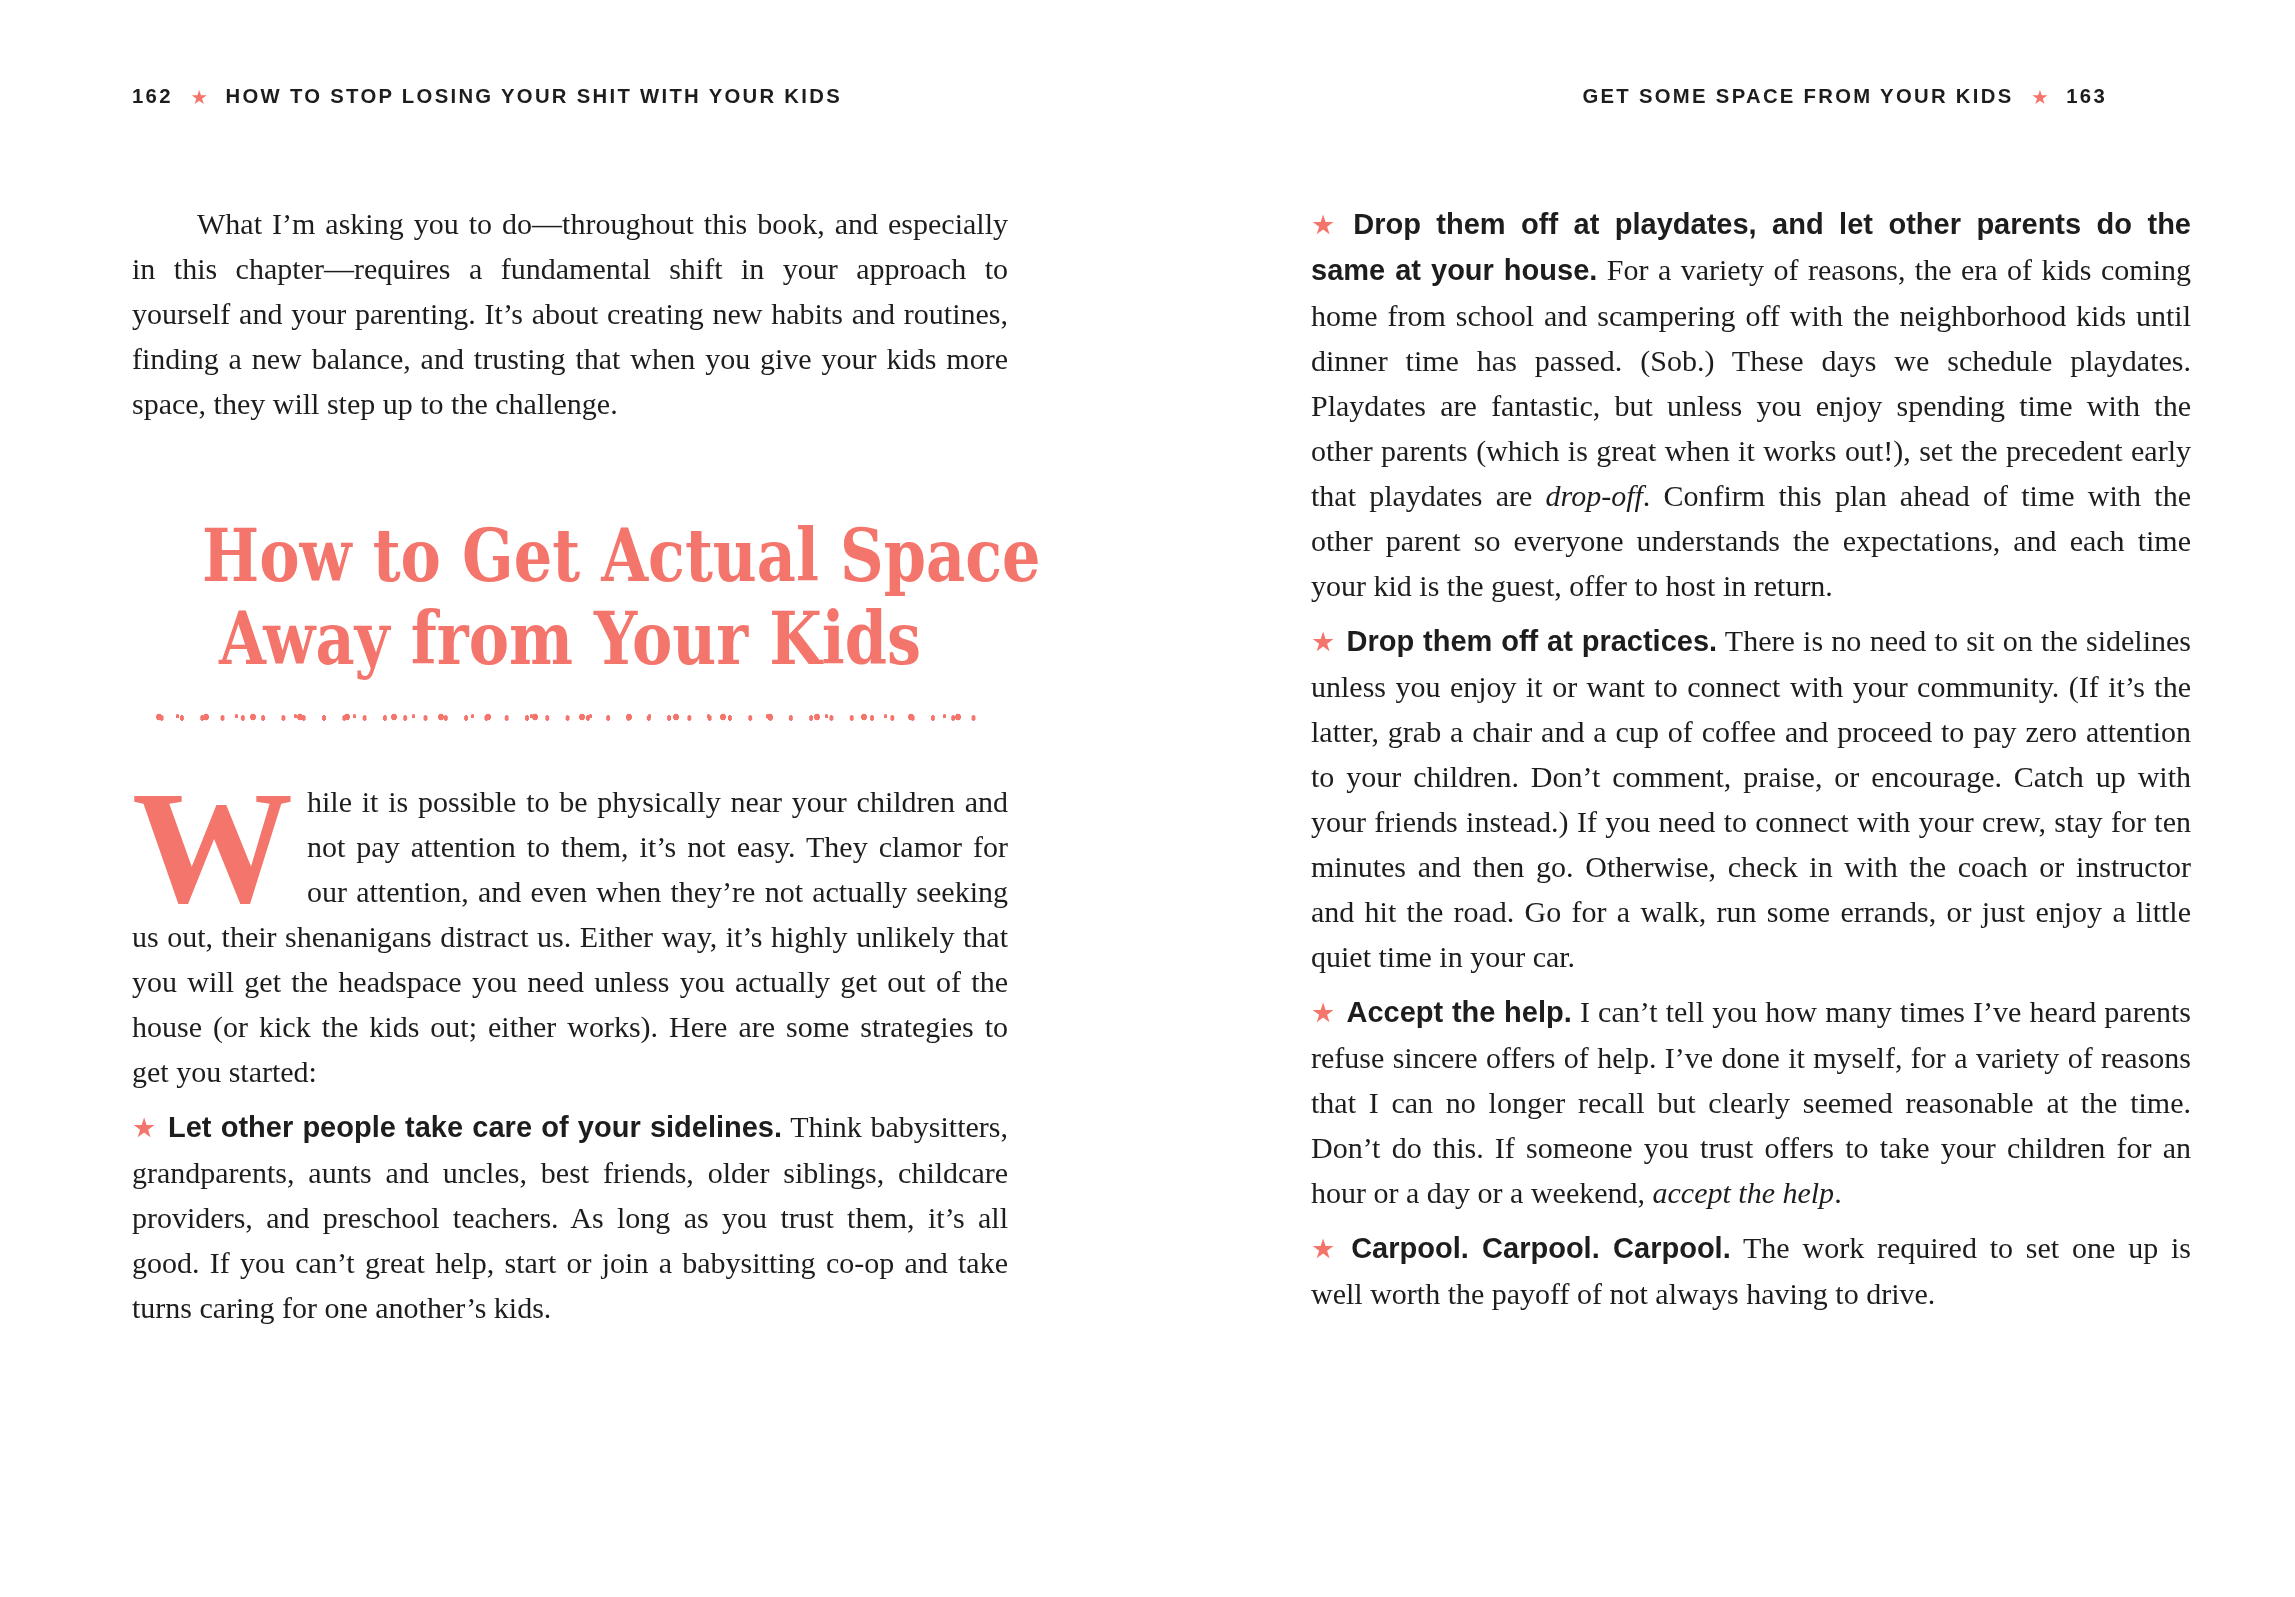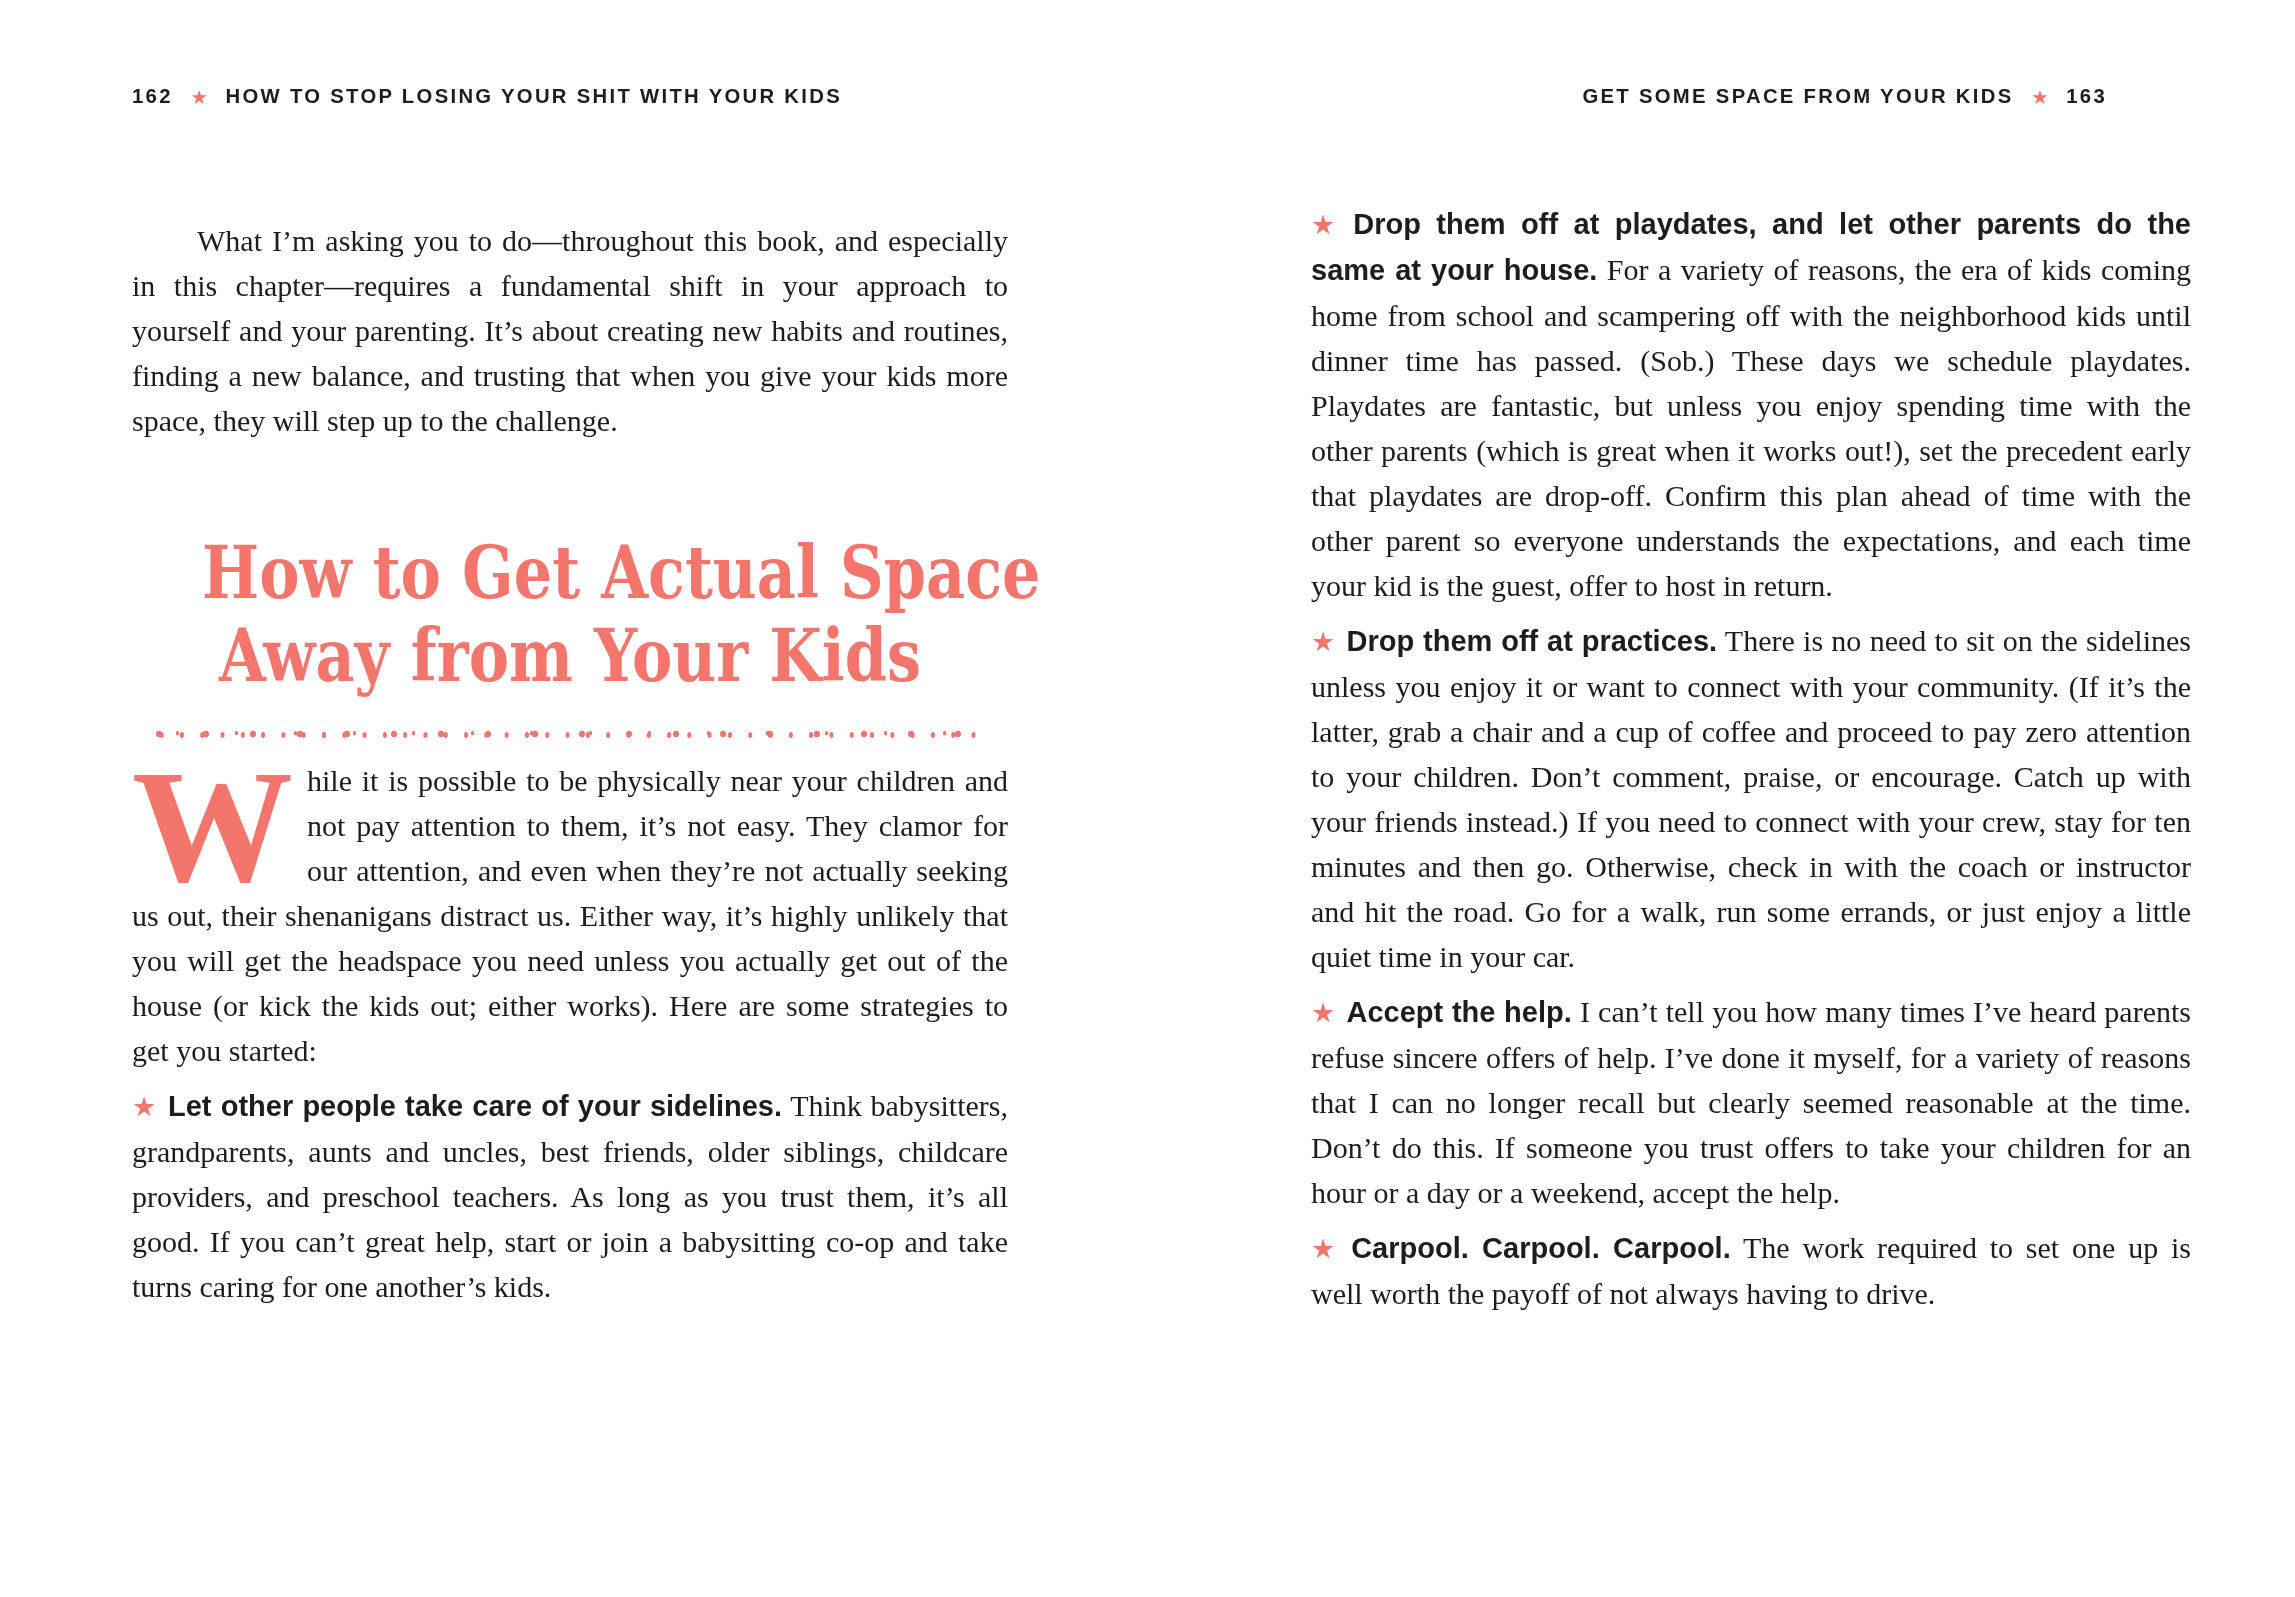--- a/index.html
+++ b/index.html
@@ -32,21 +32,21 @@
     font-family: "DejaVu Sans", sans-serif;
   }
 
   
   .column { position: absolute; top: 201px; width: 876px; }
   .column.left-col { left: 132px; }
   .column.right-col { left: 1311px; width: 880px; }
 
   p.body-text {
     font-size: 30px; line-height: 45px;
-    text-align: justify; hyphens: auto; margin-top: 17px; -webkit-hyphens: auto;
+    text-align: justify; hyphens: auto; -webkit-hyphens: auto;
   }
   p.intro { text-indent: 65px; }
 
   
   .section-heading {
     margin-top: 88px;
     text-align: center;
     color: var(--coral);
     font-family: "DejaVu Serif", serif;
     font-weight: bold;
@@ -87,21 +87,21 @@
     color: var(--coral);
     font-family: "DejaVu Sans", sans-serif;
     font-size: 27px;
     margin-right: 10.6px;
   }
   .bullet .lead {
     font-family: Liberation Sans, sans-serif;
     font-weight: bold;
     font-size: 29px;
   }
-  .it { }
+  .it { font-style: italic; }
 </style>
 </head>
 <body>
 
 <div class="spread">
 
   <div class="running-head left">
     <span>162</span><span class="head-star">★</span><span>HOW TO STOP LOSING YOUR SHIT WITH YOUR KIDS</span>
   </div>
 

